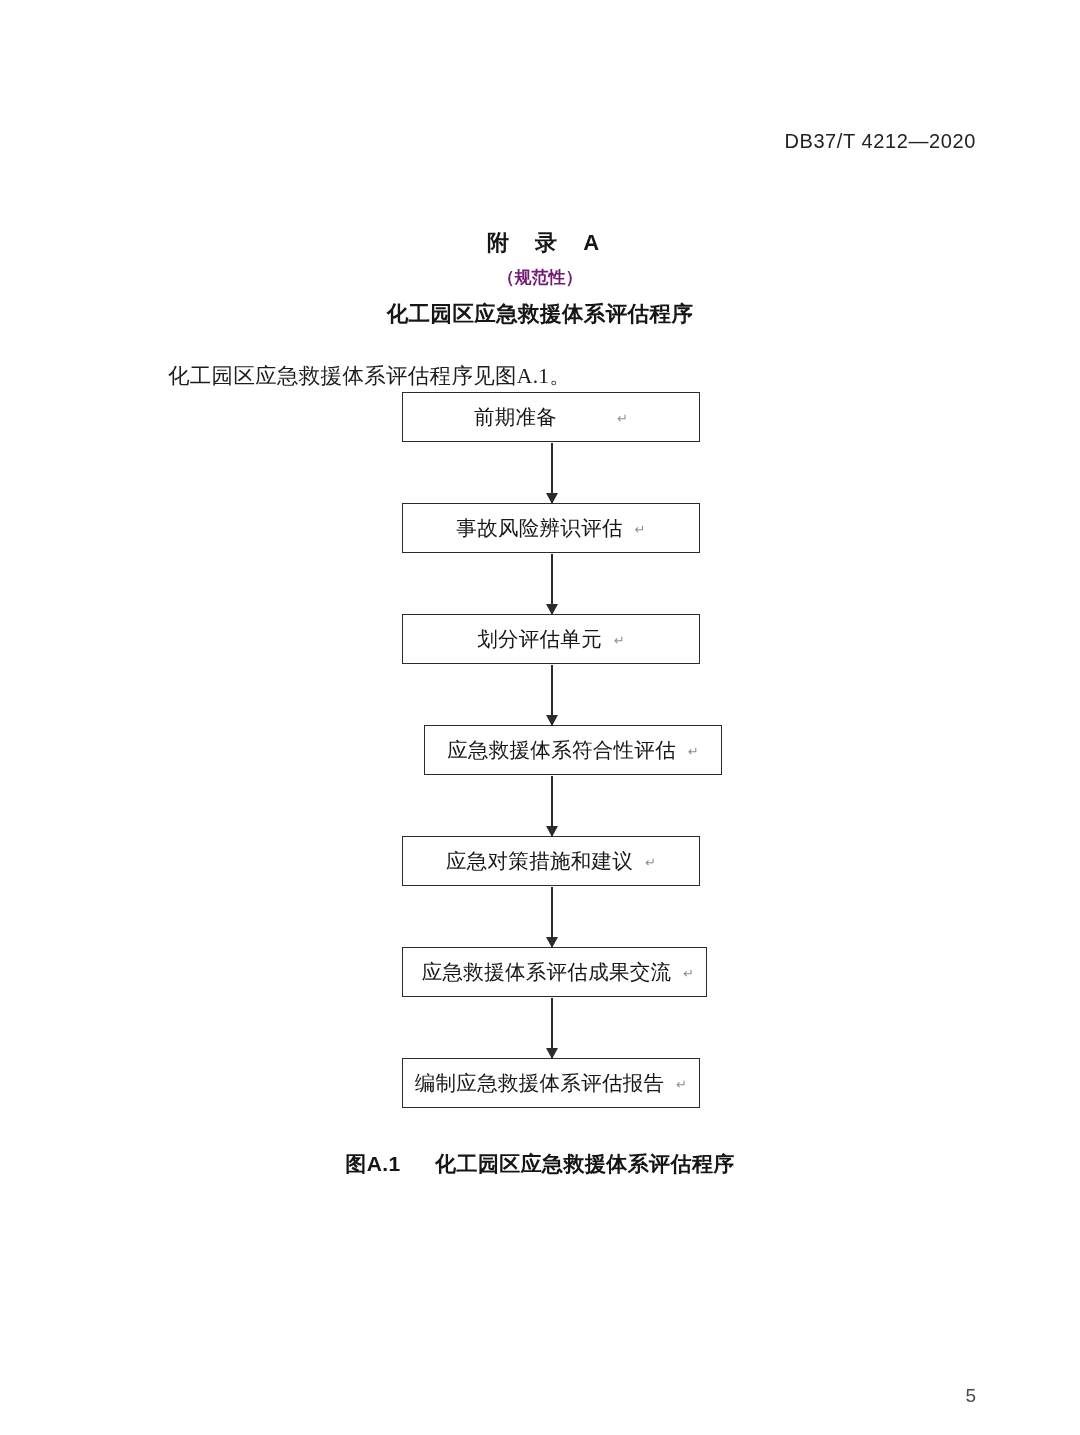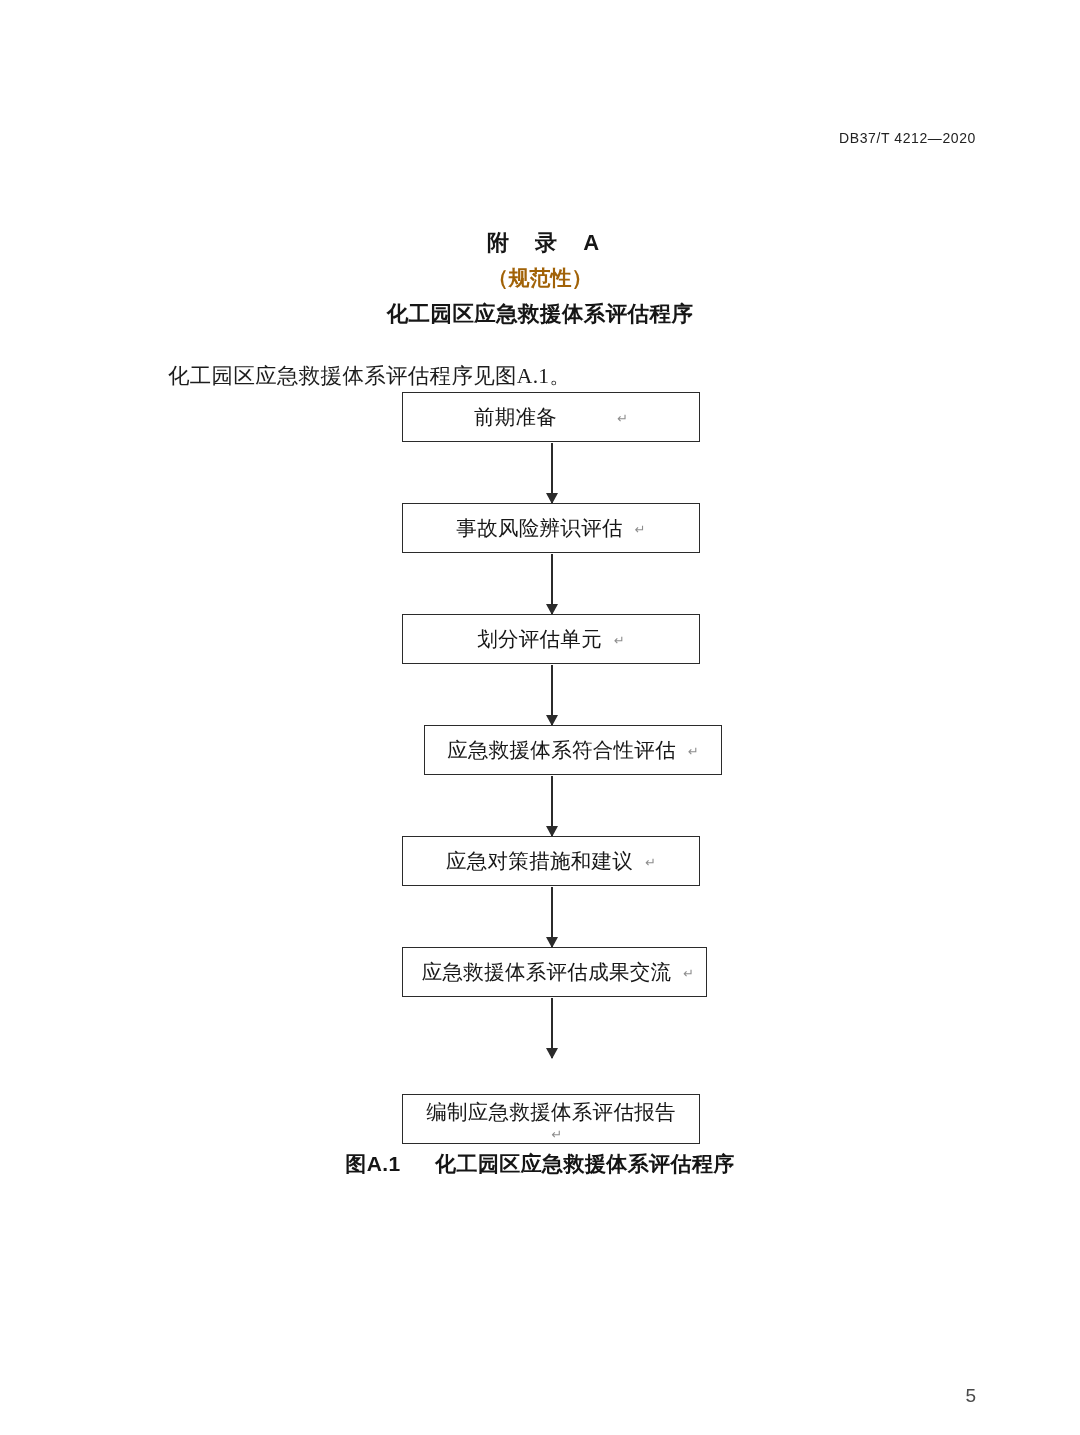--- a/index.html
+++ b/index.html
@@ -15,21 +15,21 @@
     color: #1a1a1a;
     overflow: hidden;
   }
 
   
   .std-header {
     position: absolute;
     top: 130px;
     right: 104px;
     font-family: "Liberation Sans", "DejaVu Sans", sans-serif;
-    font-size: 14px;
+    font-size: 20px;
     letter-spacing: 0.6px;
     color: #222222;
     white-space: nowrap;
   }
 
   
   .annex-block {
     position: absolute;
     top: 228px;
     left: 0;
@@ -40,23 +40,23 @@
     font-family: "Liberation Sans", "DejaVu Sans", sans-serif;
     font-size: 22px;
     font-weight: bold;
     letter-spacing: 10px;
     padding-left: 16px;
     color: #161616;
     line-height: 30px;
   }
   .annex-line2 {
     font-family: "Liberation Sans", "DejaVu Sans", sans-serif;
-    font-size: 21px;
-    font-weight: bold;
-    color: #a16207;
+    font-size: 17px;
+    font-weight: bold;
+    color: #701a75;
     line-height: 34px;
     margin-top: 3px;
   }
   .annex-line3 {
     font-family: "Liberation Sans", "DejaVu Sans", sans-serif;
     font-size: 21.5px;
     font-weight: bold;
     color: #161616;
     line-height: 34px;
     margin-top: 2px;
@@ -191,21 +191,21 @@
     <div class="flow-node" style="top: 444px;">
       <span class="node-label">应急对策措施和建议</span>
       <span class="cr-mark">↵</span>
     </div>
     <div class="flow-arrow" style="top: 495.2px; height: 59.8px;"></div>
     <div class="flow-node" style="top: 555px; padding-left: 7px;">
       <span class="node-label">应急救援体系评估成果交流</span>
       <span class="cr-mark">↵</span>
     </div>
     <div class="flow-arrow" style="top: 606.2px; height: 59.8px;"></div>
-    <div class="flow-node" style="top: 702px; flex-direction: column;">
+    <div class="flow-node" style="top: 666px;">
       <span class="node-label">编制应急救援体系评估报告</span>
       <span class="cr-mark">↵</span>
     </div>
   </div>
 
 <div class="figure-caption">
   <span>图A.1</span>
   <span class="cap-gap"></span>
   <span>化工园区应急救援体系评估程序</span>
 </div>

